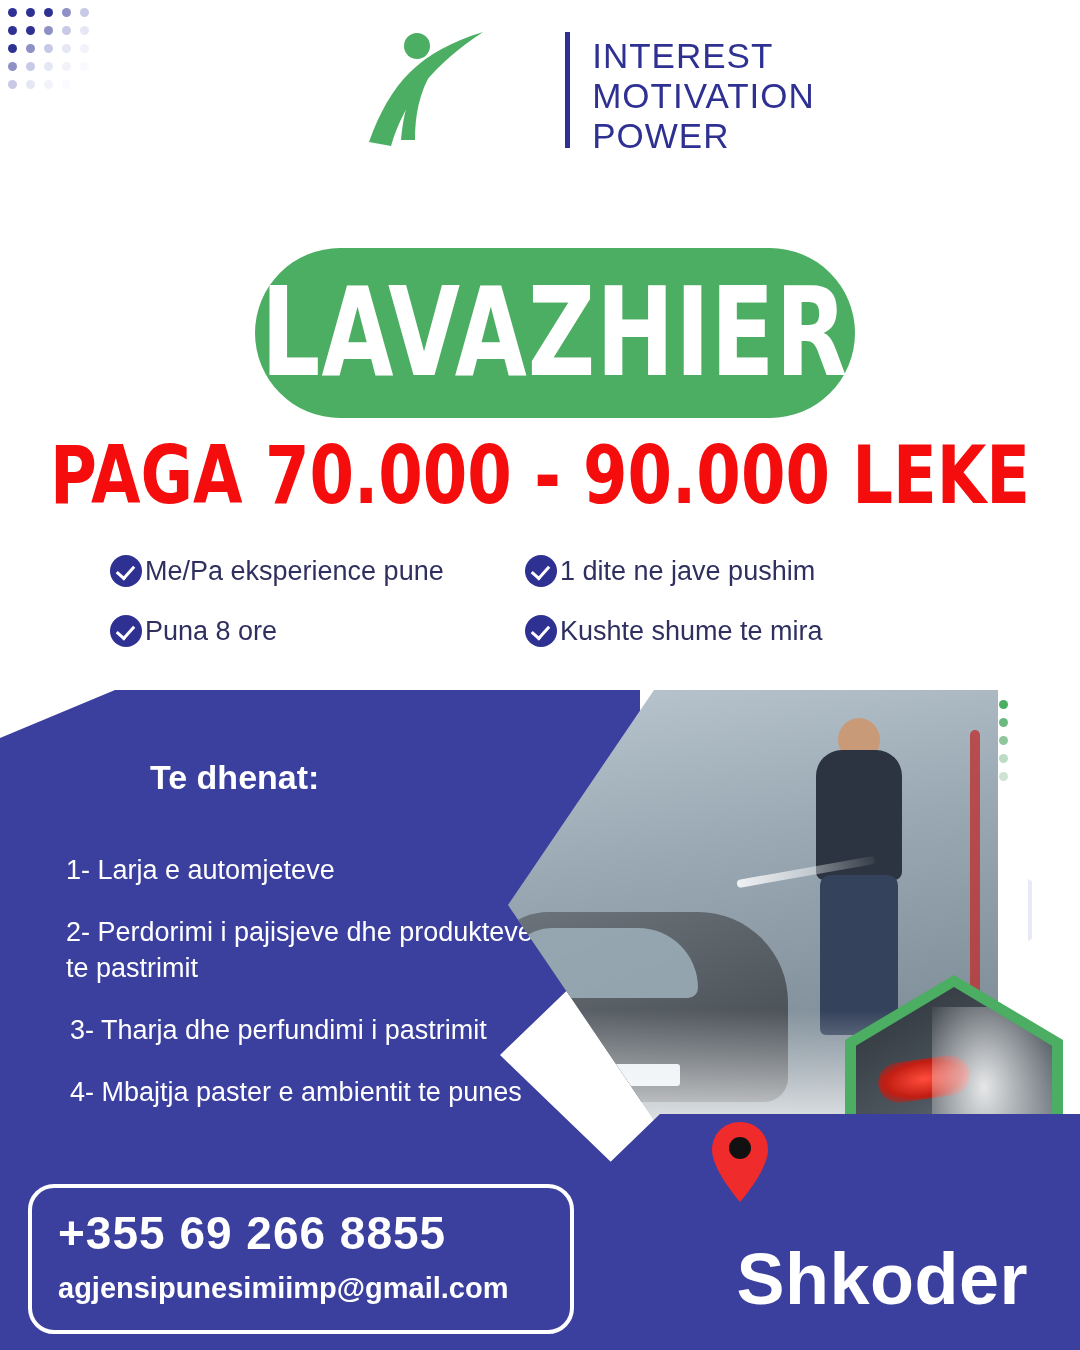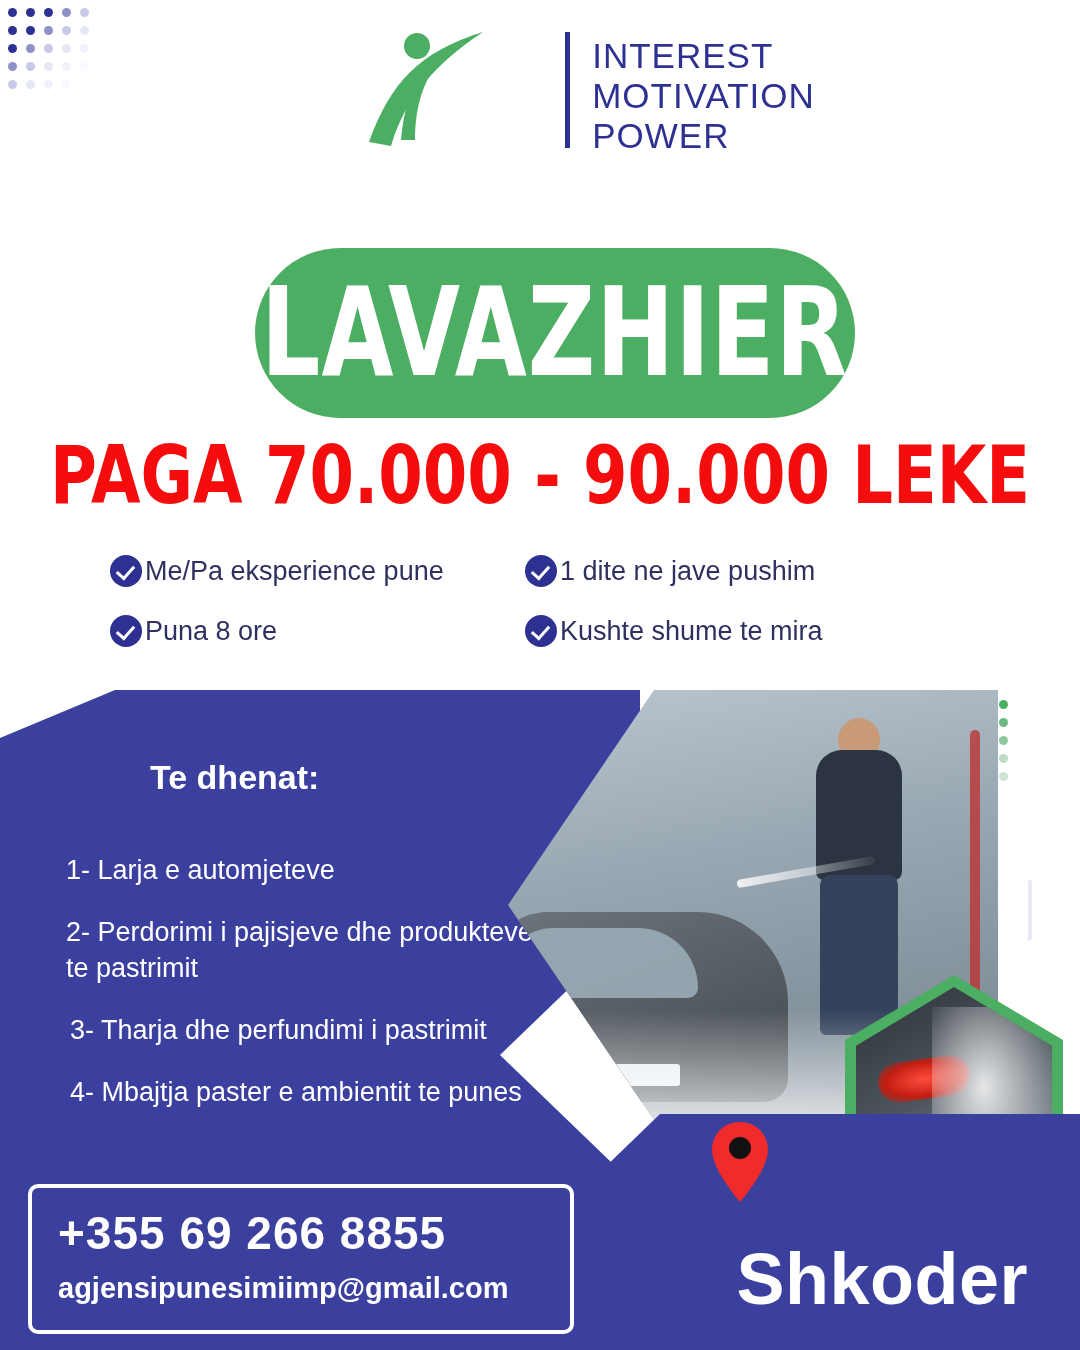--- a/index.html
+++ b/index.html
@@ -372,21 +372,21 @@
     background: #3b3f9e;
     clip-path: polygon(0 58px, 600px 58px, 660px 0, 1080px 0, 1080px 236px, 0 236px);
   }
   .contact-box {
     position: absolute;
     left: 28px;
     bottom: 16px;
     width: 546px;
     height: 150px;
     border: 4px solid #ffffff;
-    border-radius: 10px;
+    border-radius: 26px;
     background: #3b3f9e;
     padding: 18px 26px 0 26px;
     box-sizing: border-box;
   }
   .phone {
     color: #ffffff;
     font-size: 46px;
     font-weight: 700;
     letter-spacing: 1px;
   }

